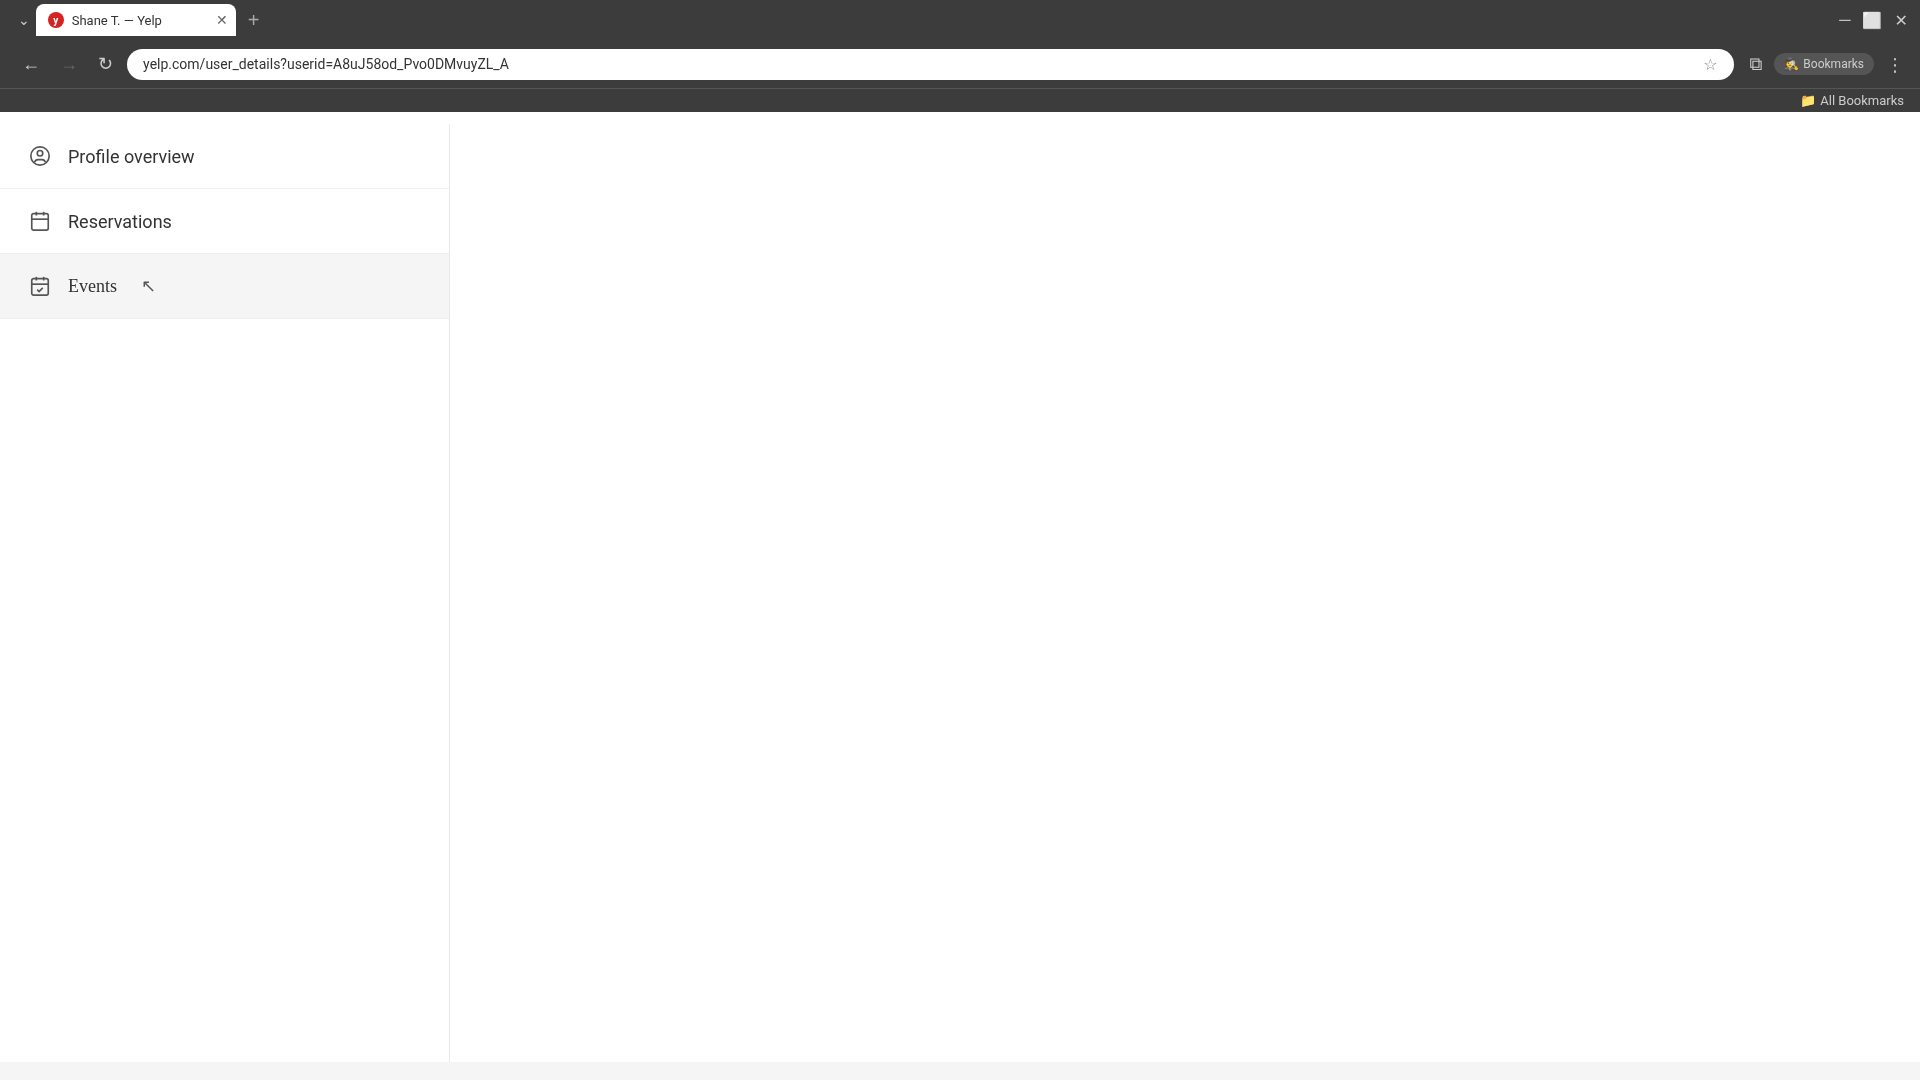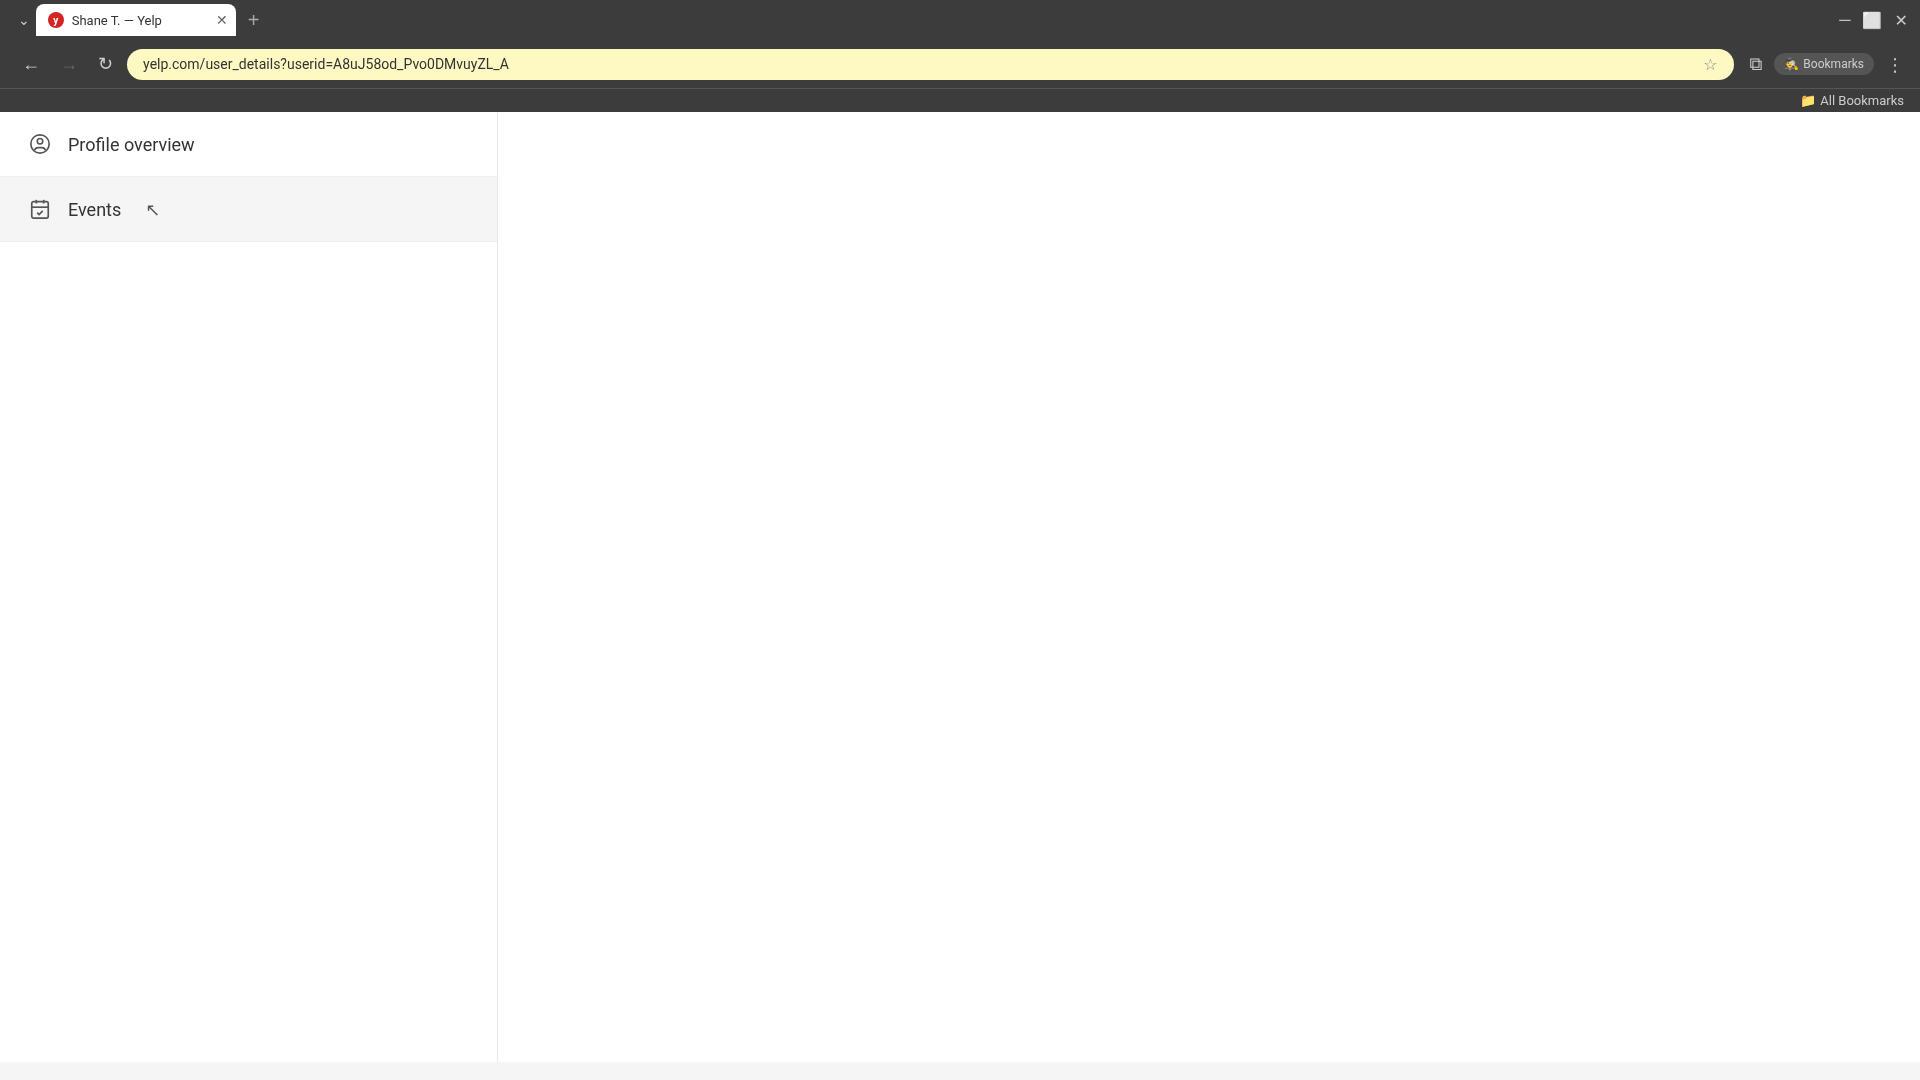--- a/index.html
+++ b/index.html
@@ -61,21 +61,21 @@
       align-items: center;
       padding: 6px 16px;
       background: #3c3c3c;
       height: 48px;
       gap: 8px;
     }
     .nav-btn { background: none; border: none; color: #ccc; font-size: 18px; cursor: pointer; padding: 4px 6px; }
     .nav-btn:disabled { color: #666; }
     .address-bar {
       flex: 1;
-      background: #fef9c3;
+      background: #ffffff;
       border-radius: 20px;
       padding: 6px 16px;
       display: flex;
       align-items: center;
       gap: 8px;
     }
     .address-bar-url { font-size: 14px; color: #333; flex: 1; }
     .address-bar-star { color: #888; font-size: 16px; }
     .toolbar-right { display: flex; align-items: center; gap: 12px; margin-left: 8px; }
     .toolbar-icon { color: #ccc; font-size: 18px; cursor: pointer; }
@@ -94,37 +94,38 @@
 
     
     .page-content {
       background: #fff;
       display: flex;
       min-height: calc(1080px - 130px);
     }
 
     
     .sidebar {
-      width: 498px;
+      width: 450px;
       padding: 0;
       border-right: 1px solid #e8e8e8;
       flex-shrink: 0;
+      margin-top: 12px;
     }
     .nav-item {
       display: flex;
       align-items: center;
       gap: 16px;
       padding: 20px 28px;
       cursor: pointer;
       font-size: 18px;
       color: #333;
       border-bottom: 1px solid #f0f0f0;
       transition: background 0.15s;
     }
-    .nav-item.active { background: #f5f5f5; }
+    .nav-item.active { background: #f5f5f5; font-family: Liberation Serif, serif; }
     .nav-icon {
       width: 24px; height: 24px;
       color: #555;
       display: flex; align-items: center; justify-content: center;
       flex-shrink: 0;
     }
     .nav-icon svg { width: 22px; height: 22px; }
 
     
     .footer {
@@ -193,20 +194,31 @@
         <svg viewBox="0 0 24 24" fill="none" stroke="currentColor" stroke-width="1.8">
           <circle cx="12" cy="12" r="10"></circle>
           <circle cx="12" cy="9" r="3"></circle>
           <path d="M6.168 18.849A4 4 0 0 1 10 16h4a4 4 0 0 1 3.834 2.855"></path>
         </svg>
       </div>
       <span>Profile overview</span>
     </div>
 
 
+    <div class="nav-item">
+      <div class="nav-icon">
+        <svg viewBox="0 0 24 24" fill="none" stroke="currentColor" stroke-width="1.8">
+          <rect x="3" y="4" width="18" height="18" rx="2" ry="2"></rect>
+          <line x1="16" y1="2" x2="16" y2="6"></line>
+          <line x1="8" y1="2" x2="8" y2="6"></line>
+          <line x1="3" y1="10" x2="21" y2="10"></line>
+        </svg>
+      </div>
+      <span>Reservations</span>
+    </div>
 
 
     <div class="nav-item active">
       <div class="nav-icon">
         <svg viewBox="0 0 24 24" fill="none" stroke="currentColor" stroke-width="1.8">
           <rect x="3" y="4" width="18" height="18" rx="2" ry="2"></rect>
           <line x1="16" y1="2" x2="16" y2="6"></line>
           <line x1="8" y1="2" x2="8" y2="6"></line>
           <line x1="3" y1="10" x2="21" y2="10"></line>
           <polyline points="9 16 11 18 15 14"></polyline>

